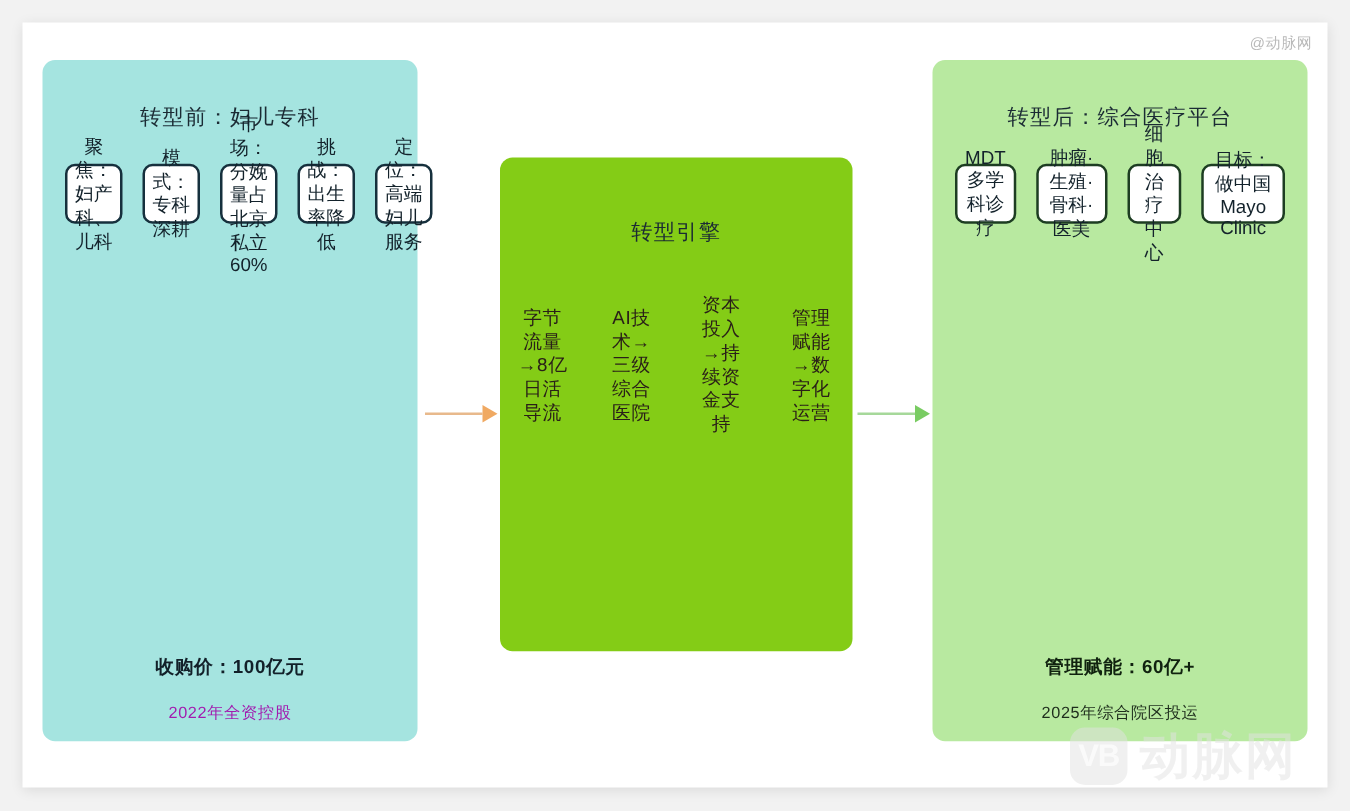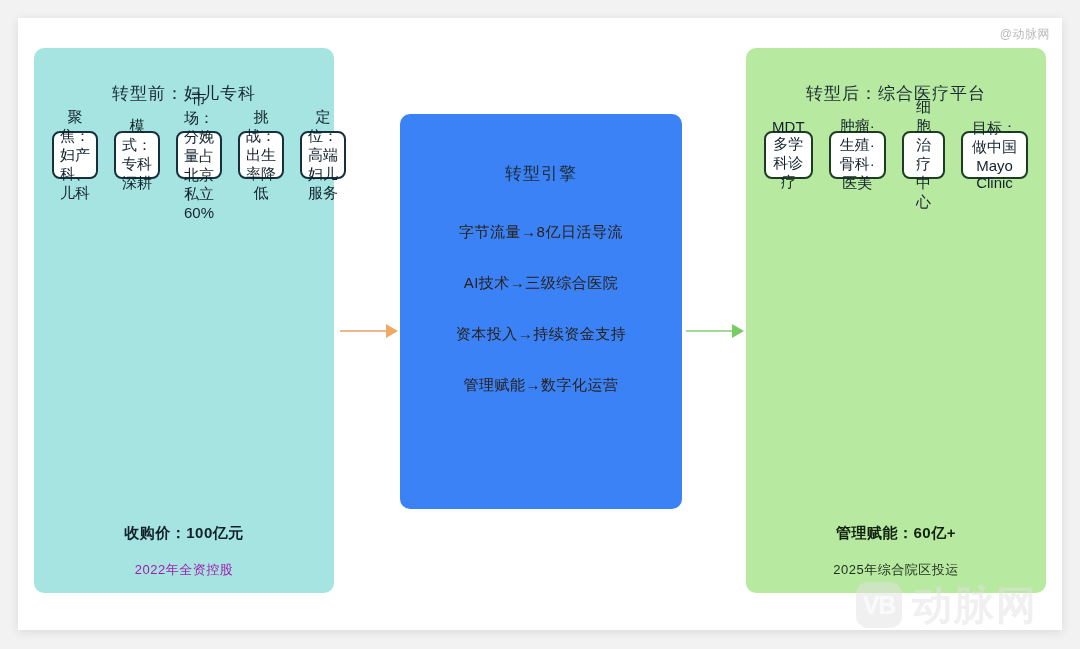--- a/index.html
+++ b/index.html
@@ -77,24 +77,24 @@
   }
   .panel-left {
     left: 16px;
     top: 30px;
     width: 300px;
     height: 545px;
     background: #a5e4e0;
   }
   .panel-center {
     left: 382px;
-    top: 96px;
+    top: 108px;
     width: 282px;
     height: 395px;
-    background: #3b82f6;
+    background: #84cc16;
   }
   .panel-right {
     left: 728px;
     top: 30px;
     width: 300px;
     height: 545px;
     background: #b8e9a0;
   }
 
   .panel-title {
@@ -132,21 +132,20 @@
     text-align: center;
     padding: 0 6px;
   }
   .panel-right .card {
     border-color: #1d3d22;
   }
 
   
   .engine-lines {
     display: flex;
-    flex-direction: column;
     gap: 32px;
     align-items: center;
     padding: 0 14px;
   }
   .engine-line {
     font-size: 15px;
     color: #2a2018;
     text-align: center;
     letter-spacing: 0.5px;
   }

